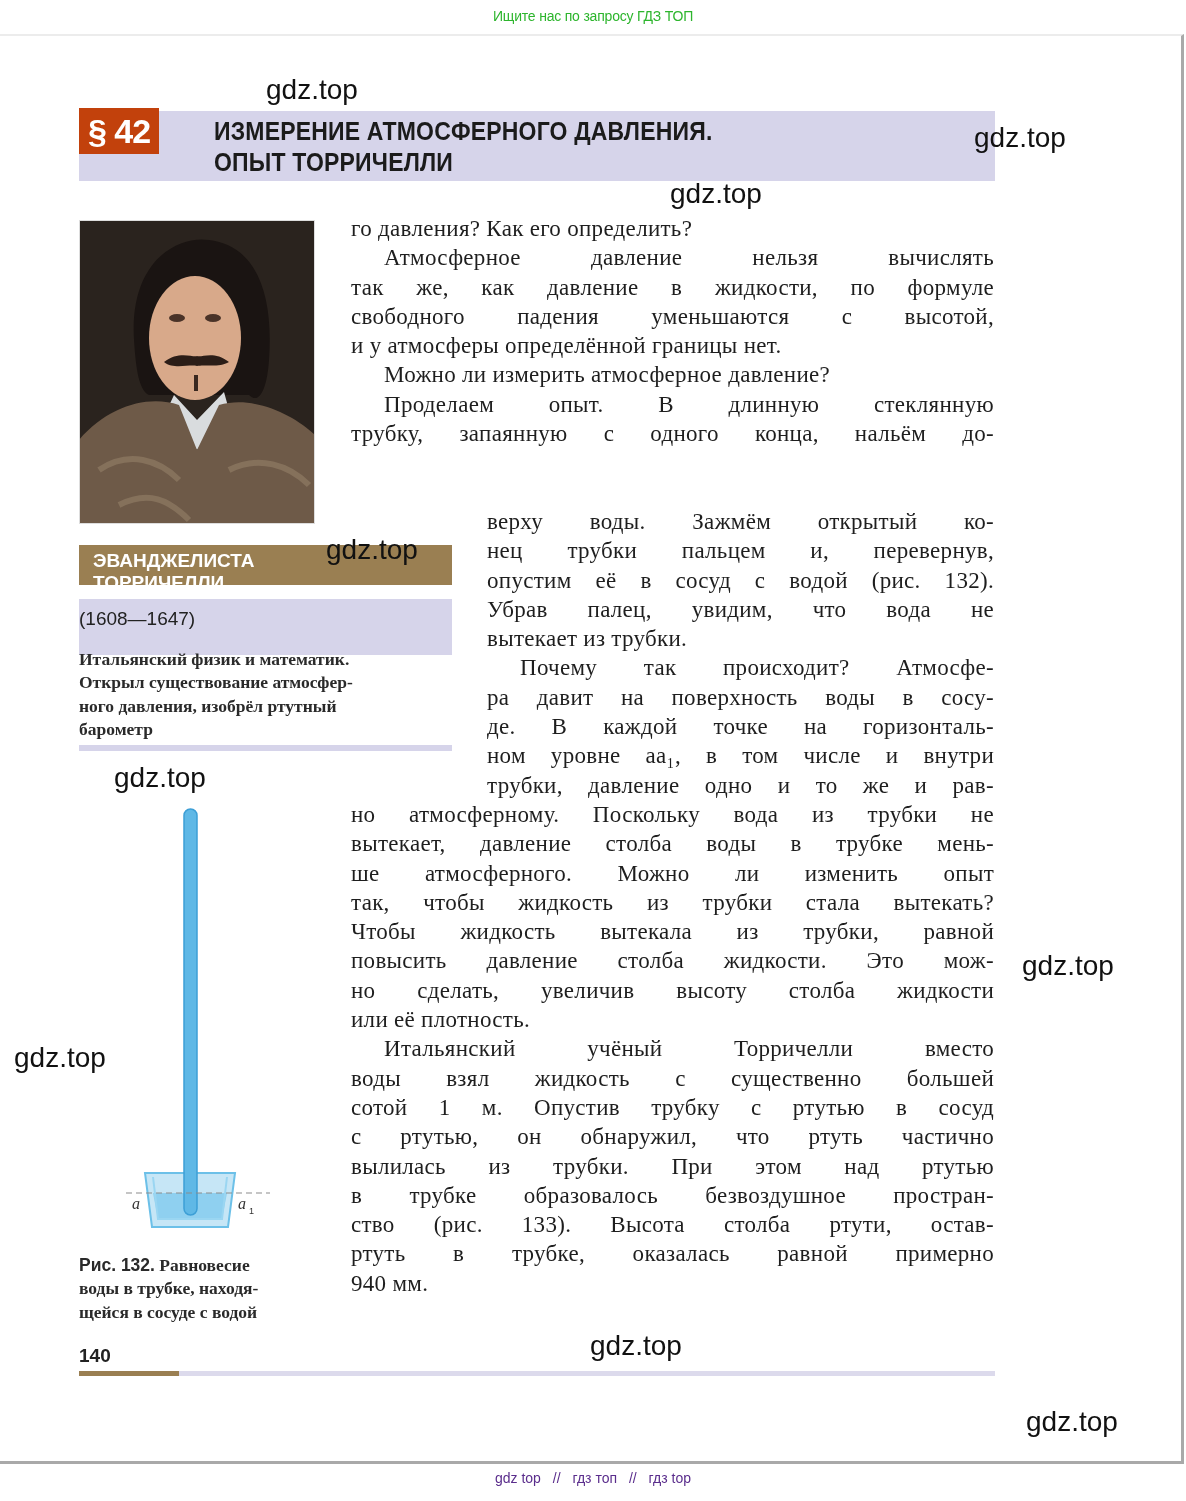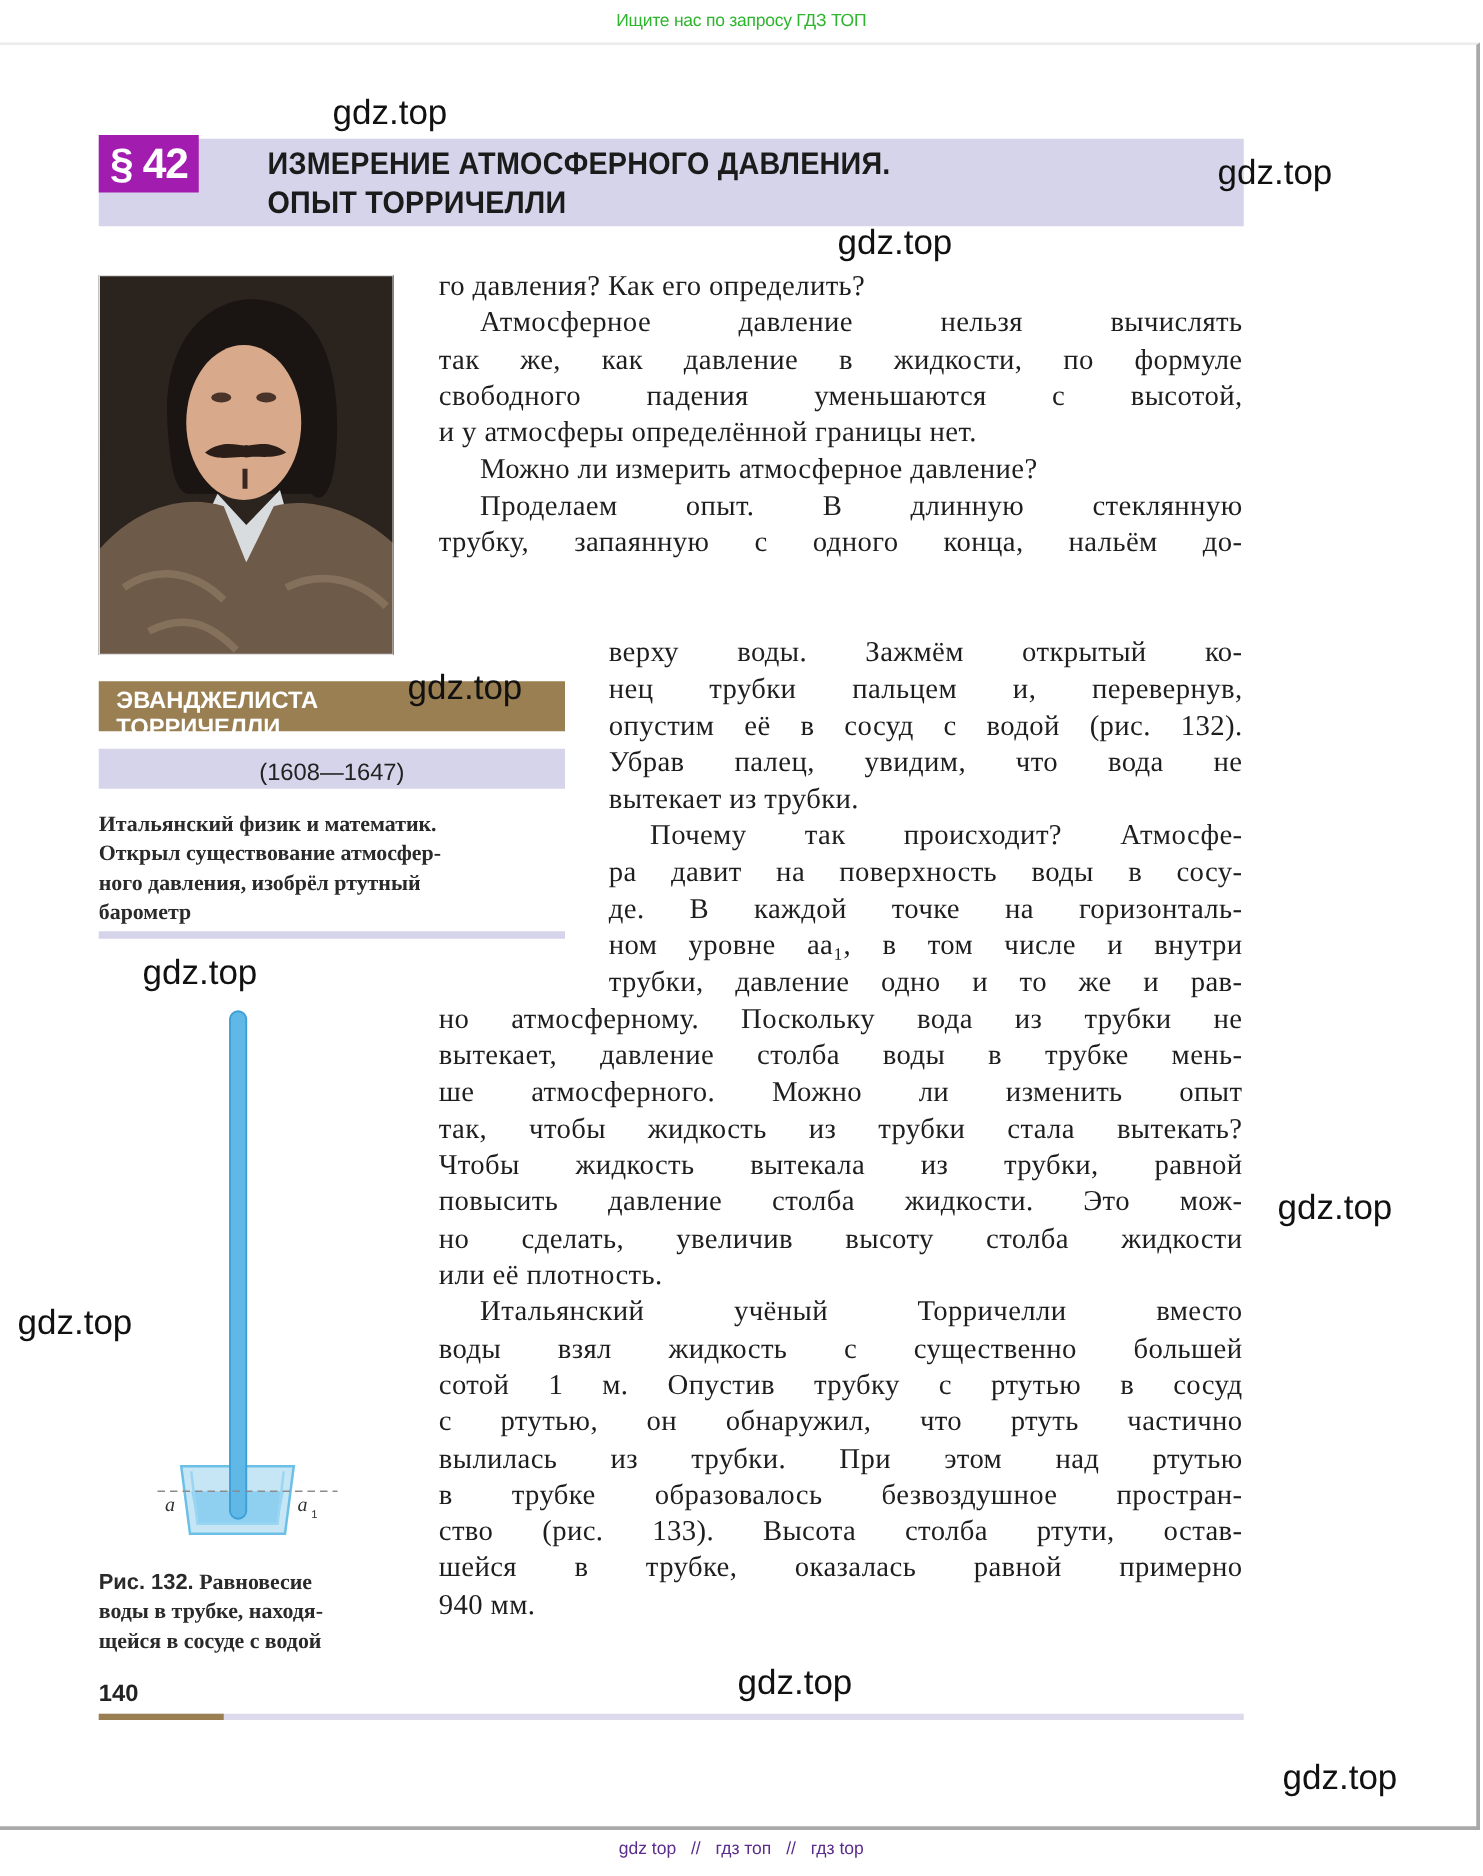--- a/index.html
+++ b/index.html
@@ -11,36 +11,36 @@
   .page-frame { position: absolute; left: 0; top: 34px; width: 1184px; height: 1430px;
     border-top: 2px solid #ececec; border-right: 3px solid #a9a9a9; border-bottom: 3px solid #a9a9a9; background: #fff; }
   .bottom-links { position: absolute; left: 0; top: 1470px; width: 1186px; text-align: center;
     font-family: "Liberation Sans", sans-serif; font-size: 14px; color: #5a2d8c; }
   .bottom-links span { margin: 0 4px; }
 
   .wm { position: absolute; font-family: "Liberation Sans", sans-serif; font-size: 28px; color: #111; z-index: 5; white-space: nowrap; }
 
   
   .sec-header { position: absolute; left: 79px; top: 111px; width: 916px; height: 70px; background: #d6d4ea; }
-  .sec-num { position: absolute; left: 79px; top: 108px; width: 80px; height: 46px; background: #a21caf; color: #fff;
+  .sec-num { position: absolute; left: 79px; top: 108px; width: 80px; height: 46px; background: #c2410c; color: #fff;
     font-family: "Liberation Sans", sans-serif; font-weight: bold; font-size: 34px; line-height: 46px; text-align: center; letter-spacing: -1px; }
   .sec-title { position: absolute; left: 214px; top: 116px; font-family: "Liberation Sans", sans-serif; font-weight: bold;
     font-size: 25px; line-height: 31px; color: #1b1b1b; letter-spacing: 0.2px; transform: scaleX(0.92); transform-origin: left; }
 
   
   .portrait { position: absolute; left: 79px; top: 220px; width: 236px; height: 304px; overflow: hidden;
     background: radial-gradient(ellipse 60px 80px at 118px 120px, #e0b69a 0%, #c89778 45%, transparent 70%),
                 linear-gradient(#2e2722, #221c18); }
   .portrait svg { position: absolute; left: 0; top: 0; }
 
   
   .bio-name { position: absolute; left: 79px; top: 545px; width: 373px; height: 40px; background: #9a7f52; color: #fff;
     font-family: "Liberation Sans", sans-serif; font-weight: bold; font-size: 19px; line-height: 22px; padding: 5px 0 0 14px; }
-  .bio-dates { position: absolute; left: 79px; top: 599px; width: 373px; height: 32px; background: #d6d4ea;
-    font-family: "Liberation Sans", sans-serif; font-size: 19px; line-height: 40px; color: #222; text-align: center; }
+  .bio-dates { position: absolute; left: 79px; top: 599px; width: 373px; height: 56px; background: #d6d4ea;
+    font-family: "Liberation Sans", sans-serif; font-size: 19px; line-height: 40px; color: #222; }
   .bio-desc { position: absolute; left: 79px; top: 648px; width: 373px; font-size: 17.5px; line-height: 23.3px; font-weight: bold; color: #2a2a2a; }
   .bio-rule { position: absolute; left: 79px; top: 745px; width: 373px; height: 6px; background: #d6d4ea; }
 
   
   .figure { position: absolute; left: 120px; top: 805px; width: 160px; height: 430px; }
   .fig-caption { position: absolute; left: 79px; top: 1254px; width: 250px; font-size: 17.5px; line-height: 23.3px; font-weight: bold; color: #2a2a2a; }
   .fig-caption .fig-label { font-family: "Liberation Sans", sans-serif; font-weight: bold; }
 
   
   .body-text { position: absolute; font-size: 23px; line-height: 29.3px; color: #1e1e1e; text-align: justify; letter-spacing: 0.3px; }
@@ -149,21 +149,21 @@
     <span class="body-line">повысить давление столба жидкости. Это мож-</span>
     <span class="body-line">но сделать, увеличив высоту столба жидкости</span>
     <span class="body-line last">или её плотность.</span>
     <span class="body-line indent">Итальянский учёный Торричелли вместо</span>
     <span class="body-line">воды взял жидкость с существенно большей</span>
     <span class="body-line">сотой 1 м. Опустив трубку с ртутью в сосуд</span>
     <span class="body-line">с ртутью, он обнаружил, что ртуть частично</span>
     <span class="body-line">вылилась из трубки. При этом над ртутью</span>
     <span class="body-line">в трубке образовалось безвоздушное простран-</span>
     <span class="body-line">ство (рис. 133). Высота столба ртути, остав-</span>
-    <span class="body-line">шейся в трубке, оказалась равной примерно</span>
+    <span class="body-line">ртуть в трубке, оказалась равной примерно</span>
     <span class="body-line last">940 мм.</span>
   </div>
 
 <div class="page-num">140</div>
 <div class="footer-rule"></div>
 <div class="footer-rule-accent"></div>
 
 <div class="bottom-links">
   <span>gdz top</span>
   <span>//</span>

